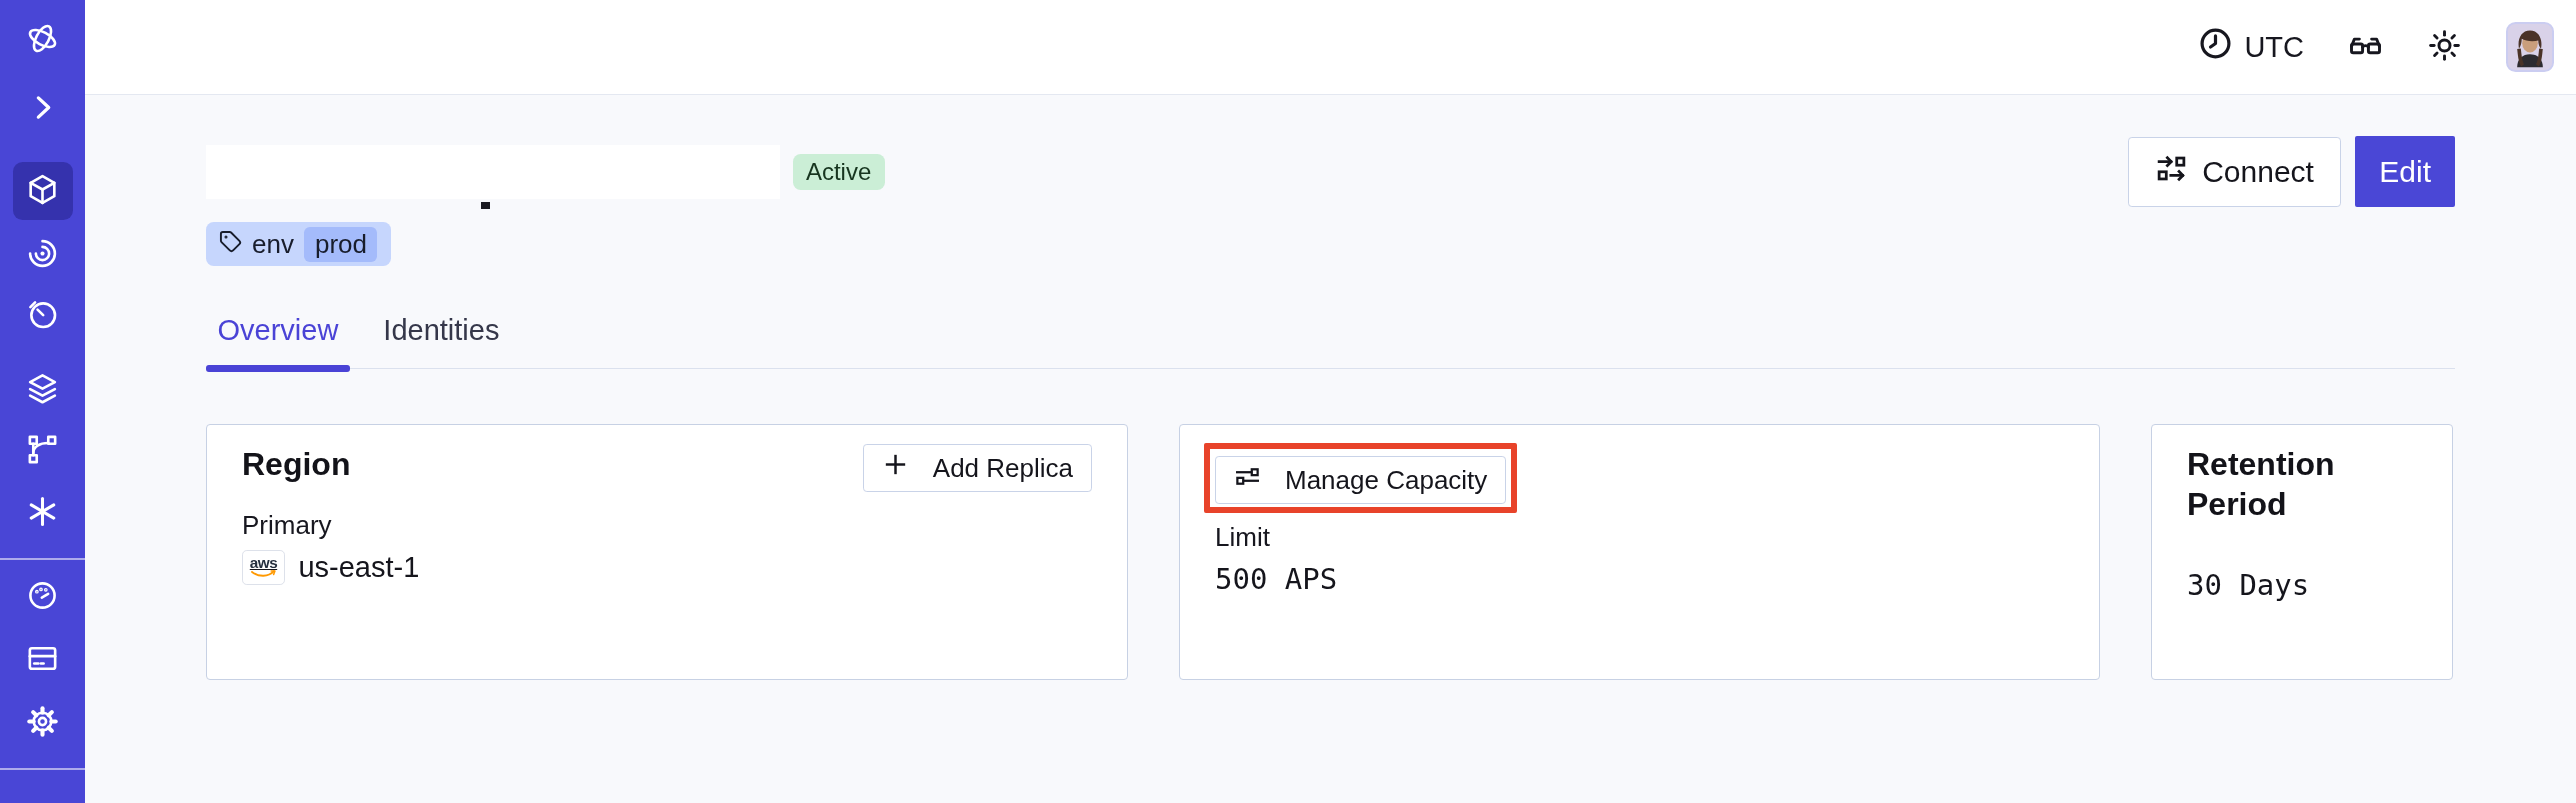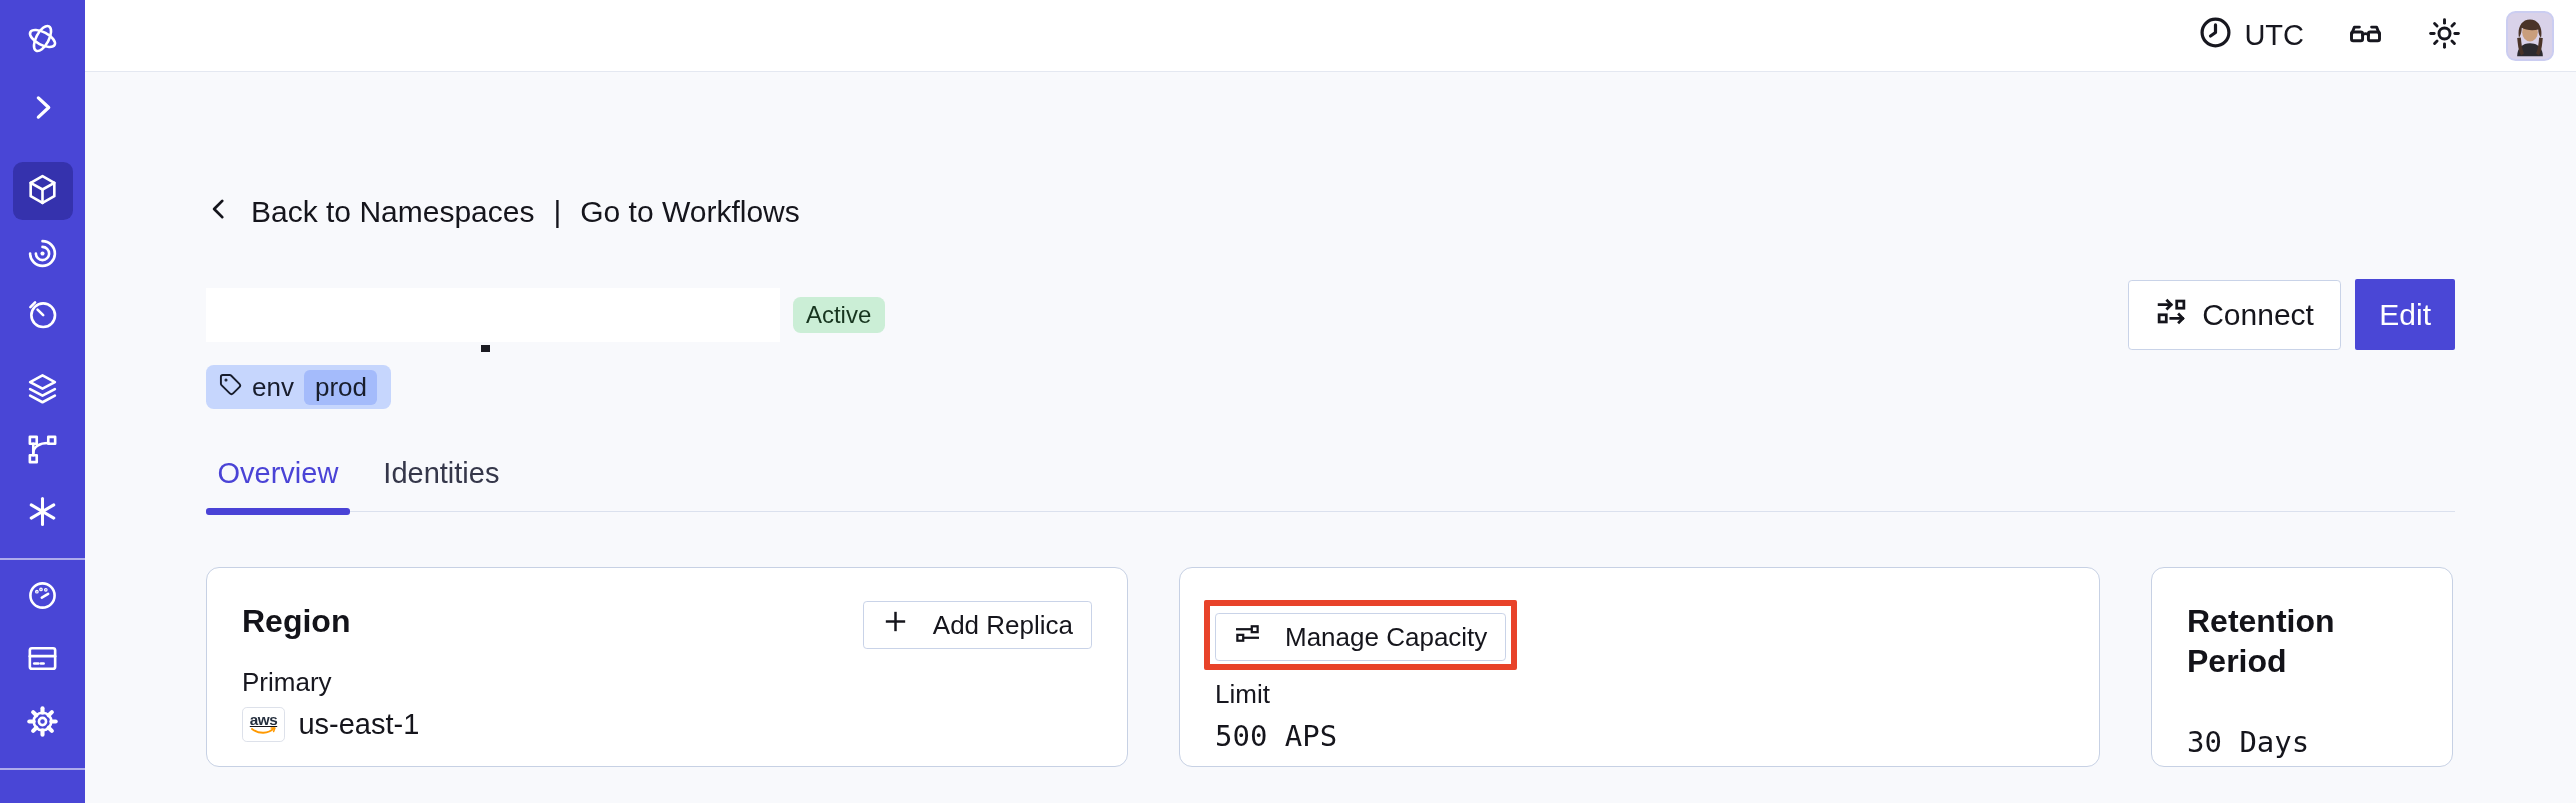--- a/index.html
+++ b/index.html
@@ -8,21 +8,21 @@
   .app { position:relative; width:2576px; height:804px; background:#f8f9fc; overflow:hidden; }
 
   
   .sidebar { position:absolute; left:0; top:0; width:85px; height:804px; background:#4946d6; z-index:5; }
   .side-item { position:absolute; left:0; width:85px; height:58px; display:flex; align-items:center; justify-content:center; cursor:pointer; }
   .side-item svg { width:33px; height:33px; stroke:#ffffff; fill:none; stroke-width:1.9; stroke-linecap:round; stroke-linejoin:round; }
   .side-active-bg { position:absolute; left:12.5px; top:162px; width:60px; height:58px; background:rgba(16,14,98,0.35); border-radius:9.6px; }
   .side-divider { position:absolute; left:0; width:85px; height:1.9px; background:rgba(255,255,255,0.55); }
 
   
-  .topbar { position:absolute; left:85px; top:0; right:0; height:72px; background:#ffffff; border-bottom:1.9px solid #e4e8f1; display:flex; align-items:center; justify-content:flex-end; gap:44px; padding-right:22px; }
+  .topbar { position:absolute; left:85px; top:0; right:0; height:95px; background:#ffffff; border-bottom:1.9px solid #e4e8f1; display:flex; align-items:center; justify-content:flex-end; gap:44px; padding-right:22px; }
   .tz { display:flex; align-items:center; gap:11.5px; font-size:29px; font-weight:500; cursor:pointer; }
   .topbar svg.tico { width:35px; height:35px; stroke:#17171f; fill:none; stroke-width:2; stroke-linecap:round; stroke-linejoin:round; }
   .avatar { width:48px; height:50px; border-radius:9.6px; border:2.9px solid #cbcdf1; overflow:hidden; background:#d9d2e9; cursor:pointer; }
   .avatar svg { display:block; width:100%; height:100%; }
 
   
   .content { position:absolute; left:85px; top:86px; right:0; bottom:0; padding:0 121px; }
 
   .breadcrumb { margin-top:109px; display:flex; align-items:center; gap:19px; font-size:30px; font-weight:500; color:#15151c; }
   .breadcrumb svg { width:26px; height:26px; stroke:#15151c; fill:none; stroke-width:2.6; stroke-linecap:round; stroke-linejoin:round; }
@@ -44,21 +44,21 @@
   .tag-chip svg { width:23px; height:23px; stroke:#181d2c; fill:none; stroke-width:2; stroke-linejoin:round; }
   .tag-pill { display:inline-flex; align-items:center; height:35px; padding:0 10.5px; background:#a4bbfb; border-radius:5.8px; }
 
   .tabs { margin-top:48px; display:flex; gap:22px; border-bottom:1.9px solid #dbe1ee; }
   .tab { padding:0 11.5px 21px; font-size:29px; cursor:pointer; position:relative; }
   .tab-active { color:#4a43d6; font-weight:500; }
   .tab-inactive { color:#35374a; font-weight:400;text-align:center; }
   .tab-active::after { content:""; position:absolute; left:0; right:0; bottom:-3.8px; height:6.7px; background:#4a43d6; border-radius:2.9px; }
 
   .cards { margin-top:55px; display:flex; gap:51px; }
-  .card { background:#ffffff; border:1.9px solid #c7d1e4; border-radius:13px; height:200px; padding:33px 35px; }
+  .card { background:#ffffff; border:1.9px solid #c7d1e4; border-radius:4px; height:256px; padding:19px 35px; }
   .card-region { width:922px; }
   .card-capacity { width:921px; }
   .card-retention { width:302px; }
   .card-head { display:flex; align-items:flex-start; justify-content:space-between; }
   .card-head-left { display:flex; align-items:center; gap:19px; }
   .card-title { font-size:32px; font-weight:600; color:#131319; line-height:40px; }
   .btn-small { height:48px; padding:0 18px; font-size:26px; gap:24px; border-radius:3.8px; }
   .btn-small svg { width:27px; height:27px; }
   .field-label { margin-top:18px; font-size:26px; color:#17171f; }
   .field-value-row { margin-top:8.6px; display:flex; align-items:center; gap:13.4px; font-size:29px; color:#15151c; }
@@ -216,28 +216,20 @@
           <path d="M10 46c0-9 6-14 14-14s14 5 14 14z" fill="#2d2b30"></path>
           <ellipse cx="24" cy="20" rx="8.5" ry="10" fill="#c99e7c"></ellipse>
           <path d="M12 26c-2-10 2-20 12-20s14 10 12 20c-2-2-3-6-3-9-5 1-14 1-18-2 0 4-1 8-3 11z" fill="#4a3328"></path>
           <path d="M12 26c1 8 1 14 4 18M36 26c-1 8-1 14-4 18" stroke="#4a3328" stroke-width="4" fill="none"></path>
         </svg>
     </span>
   </header>
 
   <main class="content">
 
-    <div class="breadcrumb">
-      <span><svg viewBox="0 0 24 24">
-            <polyline points="15 4.5 7.5 12 15 19.5"></polyline>
-          </svg></span>
-      <span class="crumb-link">Back to Namespaces</span>
-      <span>|</span>
-      <span class="crumb-link">Go to Workflows</span>
-    </div>
 
     <div class="title-row">
       <div class="redact-box"></div>
       <div class="title-dot"></div>
       <span class="badge-active">Active</span>
       <div class="title-spacer"></div>
       <button class="btn btn-connect">
         <span><svg viewBox="0 0 24 24">
               <path d="M3 7h8.5"></path>
               <path d="M9 4.2L11.8 7 9 9.8"></path>

